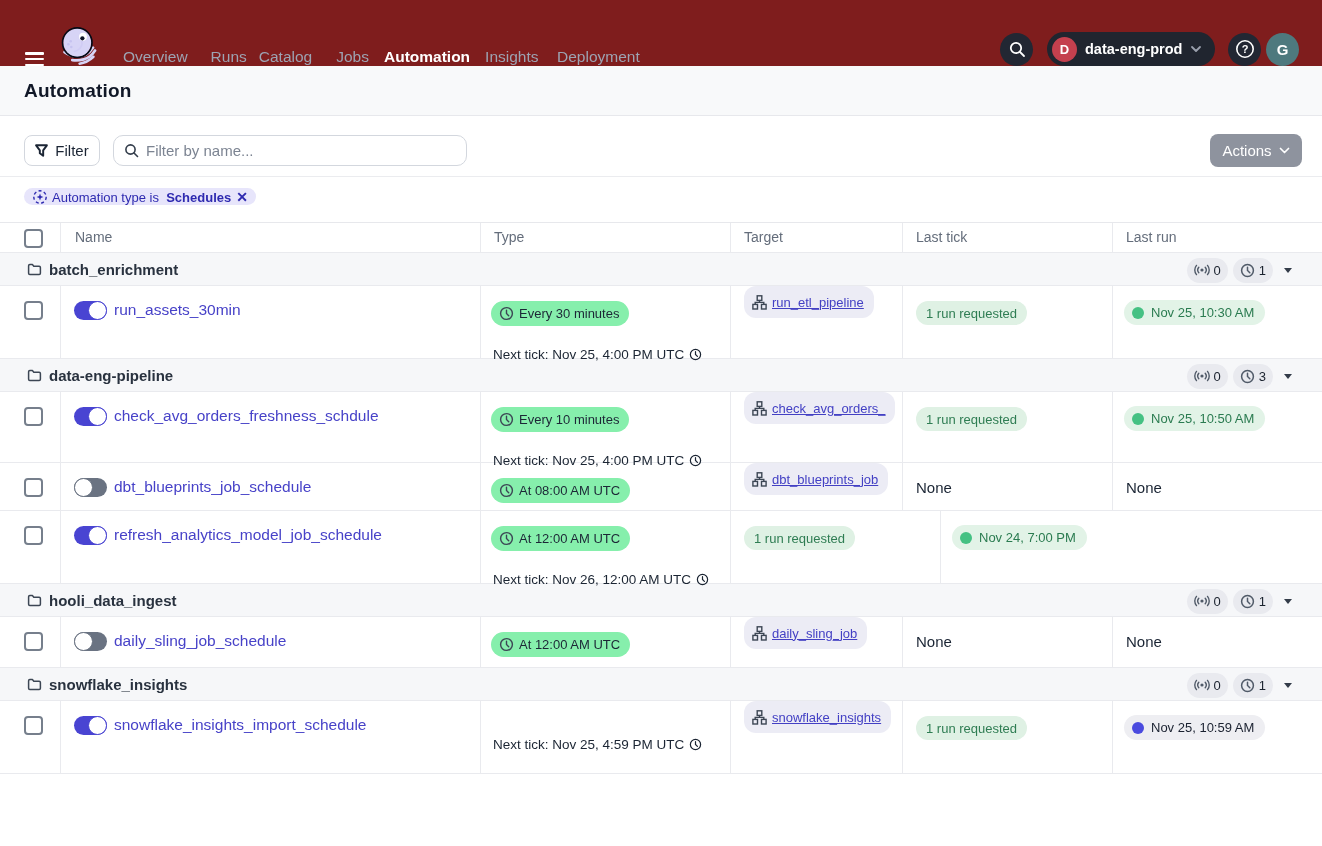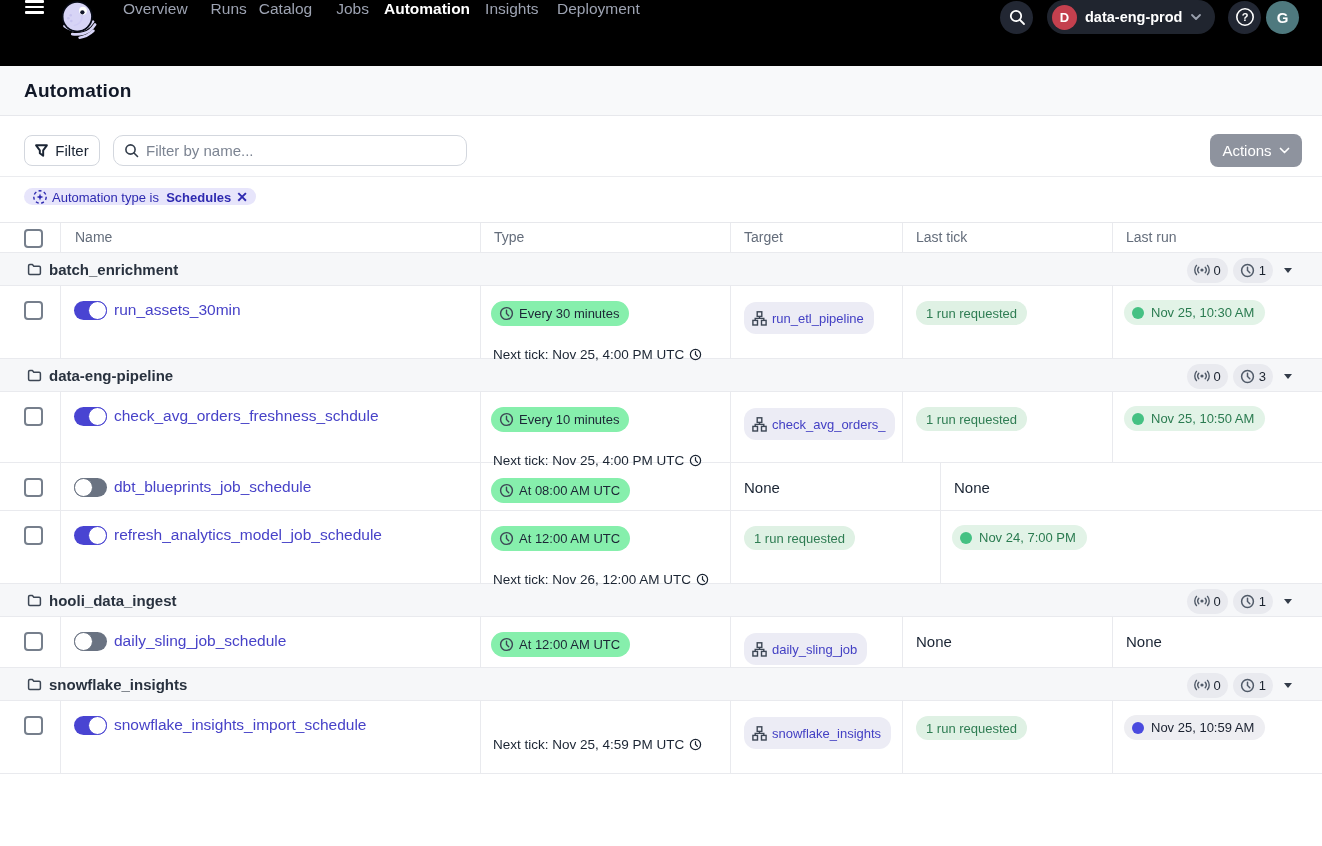--- a/index.html
+++ b/index.html
@@ -1,17 +1,17 @@
 <!DOCTYPE html>
 <html><head>
 <meta charset="utf-8">
 <style>
 * { box-sizing: border-box; margin: 0; padding: 0; }
 html,body { width:1322px; height:846px; background:#fff; font-family:"Liberation Sans",sans-serif; }
-.nav { height:66px; background:#000000; display:flex; align-items:flex-start; }
+.nav { height:66px; background:#7f1d1d; display:flex; align-items:flex-end; }
 .burger { width:19px; margin-left:25px; display:flex; flex-direction:column; gap:3.1px; }
 .burger div { height:2.5px; background:#fff; border-radius:1px; }
 .logo { margin-left:16px; width:40px; height:40px; }
 .navlinks { display:flex; margin-left:23px; }
 .navlinks a { color:#9da3b2; font-size:15.5px; text-decoration:none; }
 .navlinks a.active { color:#fff; font-weight:700; }
 #nl1 { margin-right:23px; } #nl2 { margin-right:12px; } #nl3 { margin-right:24px; } #nl4 { margin-right:15px; } #nl5 { margin-right:15px; } #nl6 { margin-right:18.5px; }
 .navright { margin-left:auto; display:flex; align-items:center; margin-right:23px; }
 .circlebtn { width:33px; height:33px; border-radius:50%; background:#222733; display:flex; align-items:center; justify-content:center; }
 .wspill { margin-left:14px; margin-right:13px; width:168px; height:34px; background:#20252f; border-radius:17px; display:flex; align-items:center; padding:0 0 0 5px; }
@@ -52,21 +52,21 @@
 .toggle { width:33px; height:19px; border-radius:10px; margin-left:13px; position:relative; flex:none; }
 .toggle.on { background:#4944d2; }
 .toggle.off { background:#6a7382; }
 .knob { position:absolute; top:0; width:19px; height:19px; border-radius:50%; background:#fff; }
 .toggle.on .knob { right:0; border:1.5px solid #4944d2; }
 .toggle.off .knob { left:0; border:1.5px solid #6a7382; }
 .slink { font-size:15.5px; color:#4742c8; margin-left:7px; margin-top:0px; }
 .typechip { height:25px; background:#86efac; border-radius:13px; display:inline-flex; align-items:center; gap:5px; padding:0 10px 0 8px; font-size:13px; color:#1c2736; }
 .typecell { padding:15px 0 0 10px; }
 .nexttick { font-size:13.5px; color:#1b2533; margin-top:21px; padding-left:2px; display:flex; align-items:center; gap:5px; }
-.tgtchip { height:32px; background:#ececf5; border-radius:12px; display:inline-flex; align-items:center; gap:5px; padding:0 10px 0 8px; font-size:13px; color:#4340c4; margin:16px 0 0 13px; }
+.tgtchip { height:32px; background:#ececf5; border-radius:12px; display:inline-flex; align-items:center; gap:5px; padding:0 10px 0 8px; font-size:13px; color:#4340c4; margin:0 0 0 13px;text-decoration:underline; }
 .tickchip { height:24px; background:#dff1e4; border-radius:12px; display:inline-flex; align-items:center; padding:0 10px; font-size:13px; color:#2f7d53; margin:15px 0 0 13px; }
 .runchip { height:25px; border-radius:13px; display:inline-flex; align-items:center; gap:7px; padding:0 11px 0 8px; font-size:13px; margin:14px 0 0 11px; }
 .runchip.green { background:#e2f3e7; color:#2a7b50; }
 .runchip.grey { background:#eeeef2; color:#1a2130; }
 .dot { width:12px; height:12px; border-radius:50%; }
 .dot.g { background:#45c183; }
 .dot.b { background:#4b4bdf; }
 .nonetxt { font-size:15px; color:#1a2433; padding:16px 0 0 13px; }
 svg { display:block; }
 </style>
@@ -280,20 +280,26 @@
           </div>
           <span class="slink">dbt_blueprints_job_schedule</span>
         </div>
       </div>
   <div class="c2">
         <div class="typecell"><span class="typechip"><svg width="15" height="15" viewBox="0 0 15 15">
               <circle cx="7.5" cy="7.5" r="5.9" stroke="#3c4654" stroke-width="1.4" fill="none"></circle>
               <path d="M7.5 4.3 V7.5 L9.7 9.7" stroke="#3c4654" stroke-width="1.4" fill="none" stroke-linecap="round"></path>
             </svg>At 08:00 AM UTC</span></div>
       </div>
+  <div class="c3"><span class="tgtchip"><svg width="15" height="15" viewBox="0 0 15 15">
+            <rect x="5.2" y="0.8" width="4.6" height="4.6" stroke="#3c4654" stroke-width="1.4" fill="none"></rect>
+            <rect x="0.9" y="9.4" width="4.6" height="4.6" stroke="#3c4654" stroke-width="1.4" fill="none"></rect>
+            <rect x="9.5" y="9.4" width="4.6" height="4.6" stroke="#3c4654" stroke-width="1.4" fill="none"></rect>
+            <path d="M7.5 5.4 V7.4 M3.2 9.4 V7.4 H11.8 V9.4" stroke="#3c4654" stroke-width="1.4" fill="none"></path>
+          </svg>dbt_blueprints_job</span></div>
   <div class="c4">
         <div class="nonetxt">None</div>
       </div>
   <div class="c5">
         <div class="nonetxt">None</div>
       </div>
 </div>
 <div class="trow drow" style="height:73px">
   <div class="c0">
         <div class="cb"></div>

